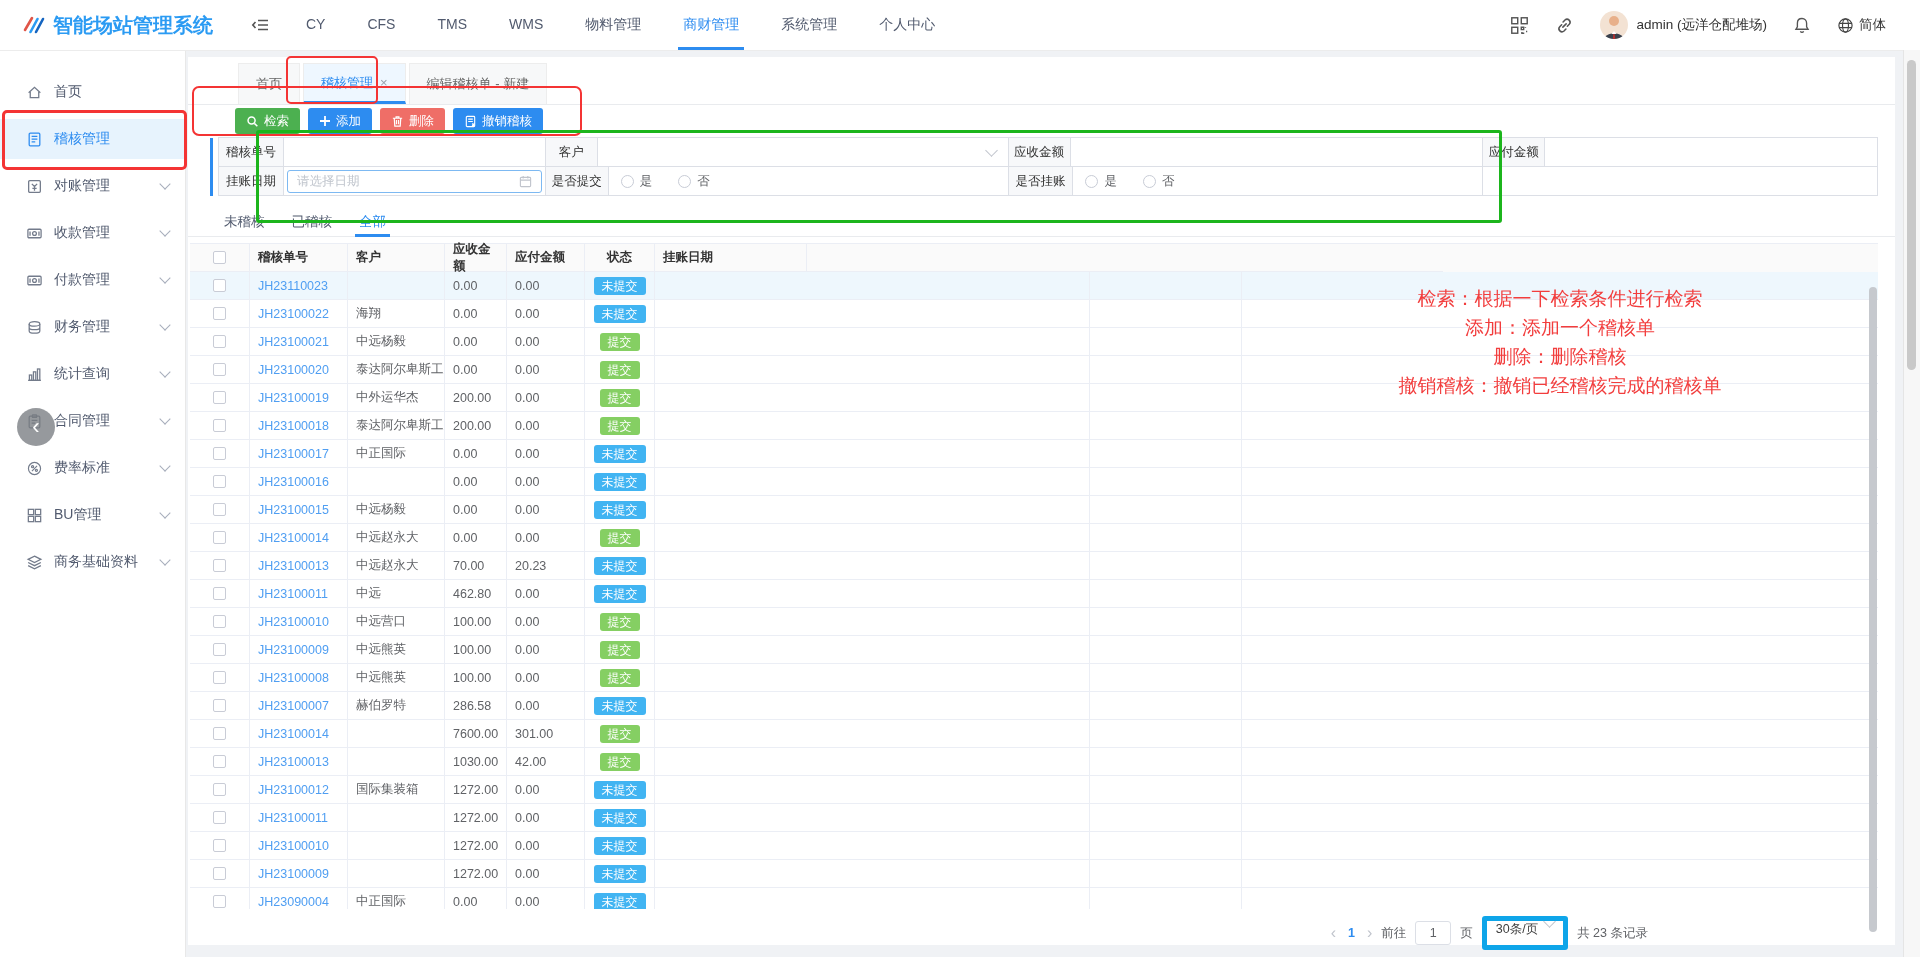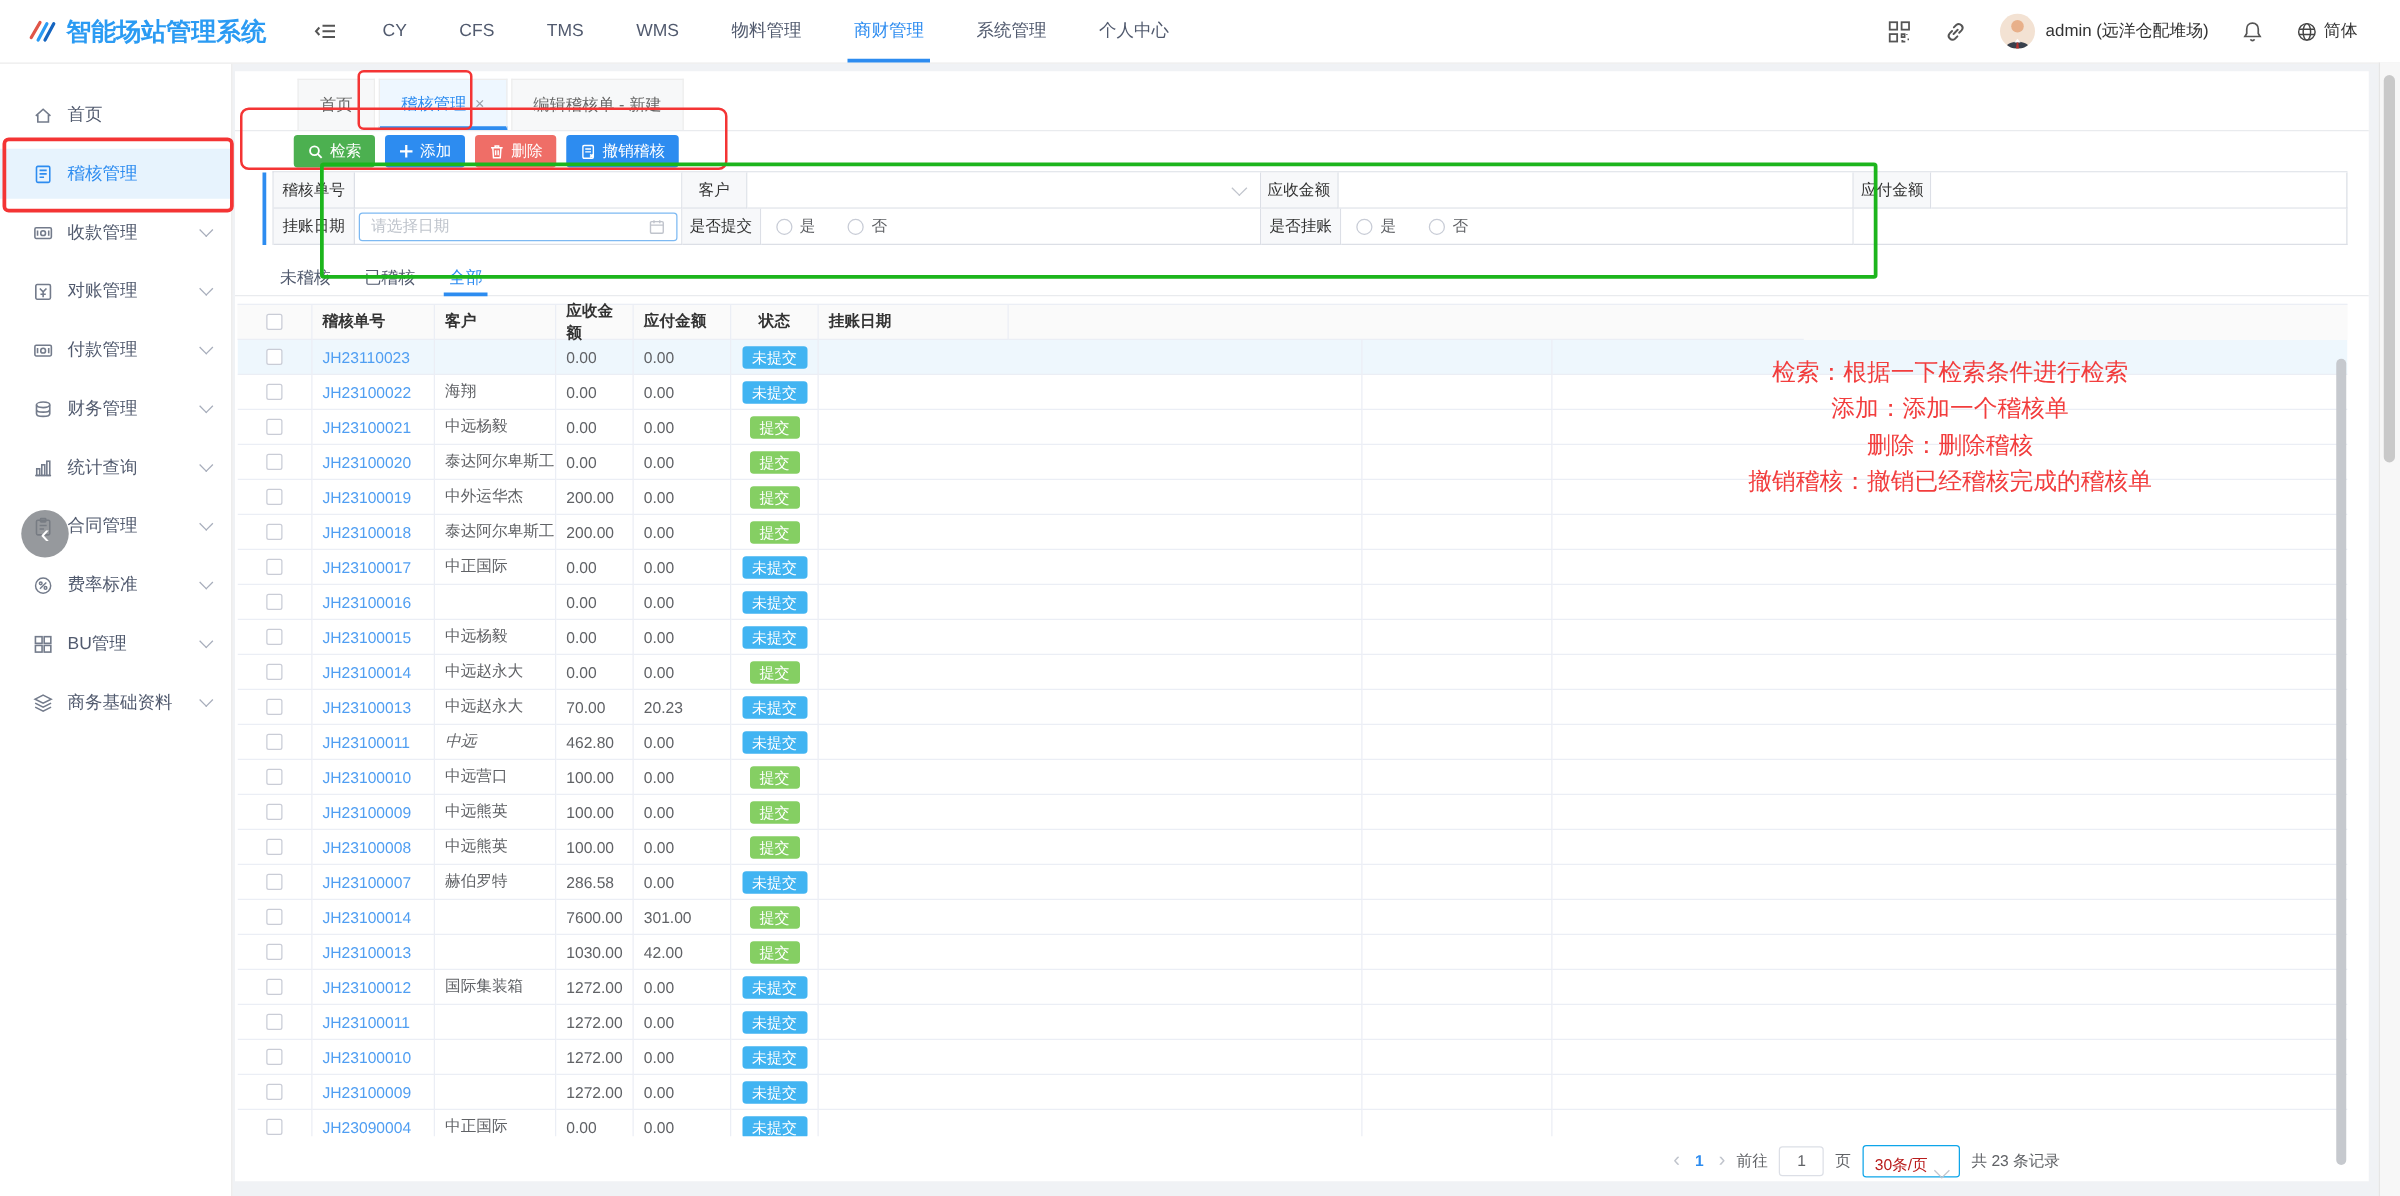--- a/index.html
+++ b/index.html
@@ -86,22 +86,22 @@
   .badge{color:#fff;font-size:12px;padding:3px 8px;border-radius:3px;line-height:1;white-space:nowrap}
   .cellcenter{justify-content:center}
   
   .notes{position:absolute;left:1245px;top:284px;width:630px;text-align:center;z-index:20;pointer-events:none}
   .noteline{font-size:19px;line-height:29px;font-weight:500;white-space:nowrap}
   
   .pager{position:absolute;right:272px;top:916px;display:flex;align-items:center;gap:9px;font-size:12.5px;color:#606266;z-index:3}
   .pg-arrow{color:#c0c4cc;font-size:16px;line-height:1;cursor:pointer}
   .pg-num{color:#2d8cf0;font-weight:bold;cursor:pointer;padding:0 3px}
   .pg-input{width:34px;height:22px;border:1px solid #dcdfe6;border-radius:3px;text-align:center;line-height:22px;color:#606266}
-  .pg-size{height:24px;border:1px solid #0ea5e9;border-radius:3px;display:flex;align-items:flex-end;gap:7px;
-    padding:0 9px;color:#b91c1c;cursor:pointer}
+  .pg-size{height:24px;border:5px solid #0ea5e9;border-radius:3px;display:flex;align-items:flex-start;gap:7px;
+    padding:0 9px;color:#404040;cursor:pointer}
   
   .inner-sb{position:absolute;left:1869px;top:287px;width:8px;height:645px;background:#c6c9ce;border-radius:4px;z-index:6;cursor:pointer}
   .outer-sb{position:absolute;right:0;top:50px;bottom:0;width:16px;background:#f7f7f7;border-left:1px solid #e5e5e5;z-index:6}
   .outer-thumb{position:absolute;left:3px;top:10px;width:9px;height:310px;background:#c9c9c9;border-radius:5px;cursor:pointer}
   
   .anno{position:absolute;pointer-events:none;z-index:30;box-sizing:border-box}
   .anno.red{border:3px solid #f43434;border-radius:5px}
   .anno.green{border:3px solid #1cb51c;border-radius:3px}
 </style>
 </head>
@@ -195,36 +195,36 @@
         <svg width="17" height="17" viewBox="0 0 16 16" fill="none" stroke="currentColor" stroke-width="1.2">
           <rect x="3" y="2" width="10" height="12" rx="1"></rect>
           <path d="M5.3 5h5.4M5.3 7.6h5.4M5.3 10.2h3.4"></path>
         </svg>
       </span>
       <span class="side-label">稽核管理</span>
     </div>
     <div class="side-item">
       <span class="side-icon">
         <svg width="17" height="17" viewBox="0 0 16 16" fill="none" stroke="currentColor" stroke-width="1.2">
+          <rect x="2.5" y="2.5" width="11" height="11" rx="1"></rect>
+          <path d="M5.5 5.5 8 8l2.5-2.5M8 8v4M6 9.8h4"></path>
+        </svg>
+      </span>
+      <span class="side-label">对账管理</span>
+      <span class="chev"></span>
+    </div>
+    <div class="side-item">
+      <span class="side-icon">
+        <svg width="17" height="17" viewBox="0 0 16 16" fill="none" stroke="currentColor" stroke-width="1.2">
           <rect x="1.8" y="4" width="12.4" height="8" rx="1"></rect>
           <circle cx="8" cy="8" r="1.8"></circle>
           <path d="M3.8 6v4M12.2 6v4"></path>
         </svg>
       </span>
       <span class="side-label">收款管理</span>
-      <span class="chev"></span>
-    </div>
-    <div class="side-item">
-      <span class="side-icon">
-        <svg width="17" height="17" viewBox="0 0 16 16" fill="none" stroke="currentColor" stroke-width="1.2">
-          <rect x="2.5" y="2.5" width="11" height="11" rx="1"></rect>
-          <path d="M5.5 5.5 8 8l2.5-2.5M8 8v4M6 9.8h4"></path>
-        </svg>
-      </span>
-      <span class="side-label">对账管理</span>
       <span class="chev"></span>
     </div>
     <div class="side-item">
       <span class="side-icon">
         <svg width="17" height="17" viewBox="0 0 16 16" fill="none" stroke="currentColor" stroke-width="1.2">
           <rect x="1.8" y="4" width="12.4" height="8" rx="1"></rect>
           <circle cx="8" cy="8" r="1.8"></circle>
           <path d="M3.8 6v4M12.2 6v4"></path>
         </svg>
       </span>
@@ -615,21 +615,21 @@
           <div class="td" style="width: 152px;"></div>
           <div class="td" style="width: 636px; border-right: none;"></div>
         </div>
         <div class="trow">
           <div class="td cellchk" style="width: 60px;">
             <span class="chk"></span>
           </div>
           <div class="td" style="width: 98px;">
             <span class="lnk">JH23100011</span>
           </div>
-          <div class="td" style="width: 97px; font-style: italic;">中远</div>
+          <div class="td" style="width: 97px;">中远</div>
           <div class="td" style="width: 62px;">462.80</div>
           <div class="td" style="width: 78px;">0.00</div>
           <div class="td cellcenter" style="width: 70px;">
             <span class="badge" style="background: rgb(65, 180, 242);">未提交</span>
           </div>
           <div class="td" style="width: 435px;"></div>
           <div class="td" style="width: 152px;"></div>
           <div class="td" style="width: 636px; border-right: none;"></div>
         </div>
         <div class="trow">

